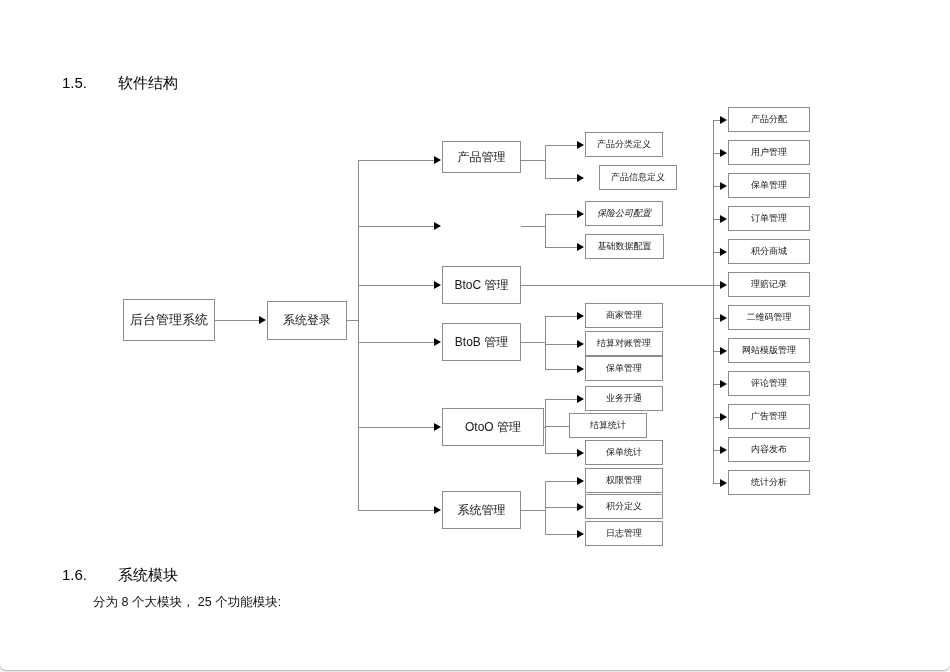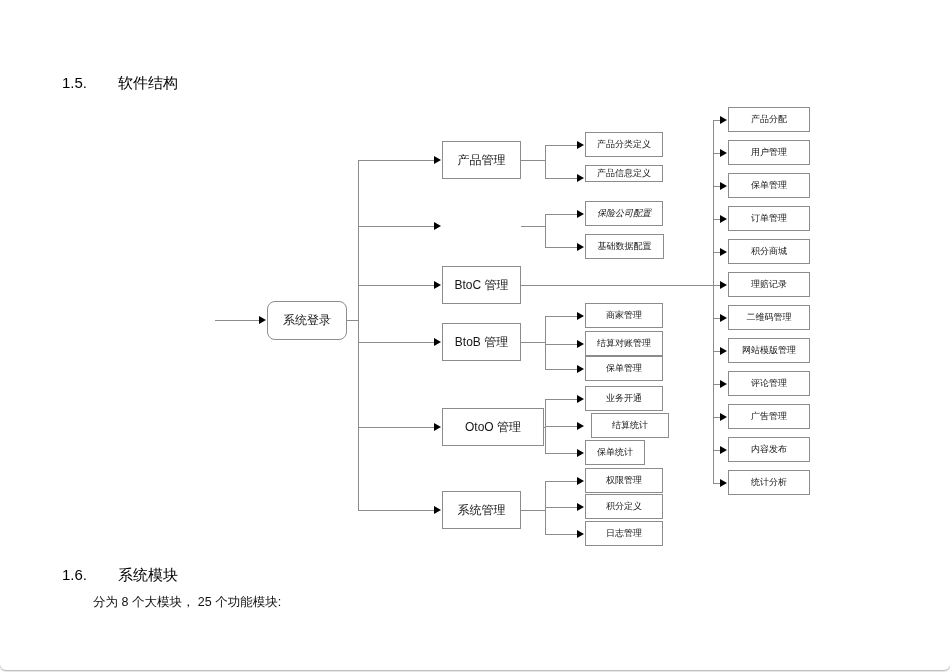--- a/index.html
+++ b/index.html
@@ -132,35 +132,36 @@
       <div class="hline" style="left: 713px; top: 351px; width: 7px;"></div>
       <div class="arrow" style="left: 720px; top: 347px;"></div>
       <div class="hline" style="left: 713px; top: 384px; width: 7px;"></div>
       <div class="arrow" style="left: 720px; top: 380px;"></div>
       <div class="hline" style="left: 713px; top: 417px; width: 7px;"></div>
       <div class="arrow" style="left: 720px; top: 413px;"></div>
       <div class="hline" style="left: 713px; top: 450px; width: 7px;"></div>
       <div class="arrow" style="left: 720px; top: 446px;"></div>
       <div class="hline" style="left: 713px; top: 483px; width: 7px;"></div>
       <div class="arrow" style="left: 720px; top: 479px;"></div>
-      <div class="node login-node" style="left: 267px; top: 301px; width: 80px; height: 39px; border-radius: 8px;">系统登录</div>
-      <div class="node module-node" style="left: 442px; top: 141px; width: 79px; height: 38px;">产品管理</div>
+      <div class="node root-node" style="left: 123px; top: 299px; width: 92px; height: 42px;">后台管理系统</div>
+      <div class="node login-node" style="left: 267px; top: 301px; width: 80px; height: 39px;">系统登录</div>
+      <div class="node module-node" style="left: 442px; top: 141px; width: 79px; height: 32px;">产品管理</div>
       <div class="node sub-node" style="left: 585px; top: 132px; width: 78px; height: 25px;">产品分类定义</div>
-      <div class="node sub-node" style="left: 585px; top: 165px; width: 78px; height: 17px;">产品信息定义</div>
+      <div class="node sub-node" style="left: 599px; top: 165px; width: 78px; height: 25px;">产品信息定义</div>
       <div class="node sub-node" style="left: 585px; top: 201px; width: 78px; height: 25px; font-style: italic;">保险公司配置</div>
       <div class="node sub-node" style="left: 585px; top: 234px; width: 79px; height: 25px;">基础数据配置</div>
       <div class="node module-node" style="left: 442px; top: 266px; width: 79px; height: 38px;">BtoC 管理</div>
       <div class="node module-node" style="left: 442px; top: 323px; width: 79px; height: 38px;">BtoB 管理</div>
       <div class="node sub-node" style="left: 585px; top: 303px; width: 78px; height: 25px;">商家管理</div>
       <div class="node sub-node" style="left: 585px; top: 331px; width: 78px; height: 25px;">结算对账管理</div>
       <div class="node sub-node" style="left: 585px; top: 356px; width: 78px; height: 25px;">保单管理</div>
       <div class="node module-node" style="left: 442px; top: 408px; width: 102px; height: 38px;">OtoO 管理</div>
       <div class="node sub-node" style="left: 585px; top: 386px; width: 78px; height: 25px;">业务开通</div>
-      <div class="node sub-node" style="left: 591px; top: 413px; width: 78px; height: 25px;">结算统计</div>
-      <div class="node sub-node" style="left: 585px; top: 440px; width: 60px; height: 25px; text-align: center;">保单统计</div>
+      <div class="node sub-node" style="left: 569px; top: 413px; width: 78px; height: 25px;">结算统计</div>
+      <div class="node sub-node" style="left: 585px; top: 440px; width: 78px; height: 25px; text-align: center;">保单统计</div>
       <div class="node module-node" style="left: 442px; top: 491px; width: 79px; height: 38px;">系统管理</div>
       <div class="node sub-node" style="left: 585px; top: 468px; width: 78px; height: 25px;">权限管理</div>
       <div class="node sub-node" style="left: 585px; top: 494px; width: 78px; height: 25px;">积分定义</div>
       <div class="node sub-node" style="left: 585px; top: 521px; width: 78px; height: 25px;">日志管理</div>
       <div class="node right-node" style="left: 728px; top: 107px; width: 82px; height: 25px;">产品分配</div>
       <div class="node right-node" style="left: 728px; top: 140px; width: 82px; height: 25px;">用户管理</div>
       <div class="node right-node" style="left: 728px; top: 173px; width: 82px; height: 25px;">保单管理</div>
       <div class="node right-node" style="left: 728px; top: 206px; width: 82px; height: 25px;">订单管理</div>
       <div class="node right-node" style="left: 728px; top: 239px; width: 82px; height: 25px;">积分商城</div>
       <div class="node right-node" style="left: 728px; top: 272px; width: 82px; height: 25px;">理赔记录</div>

